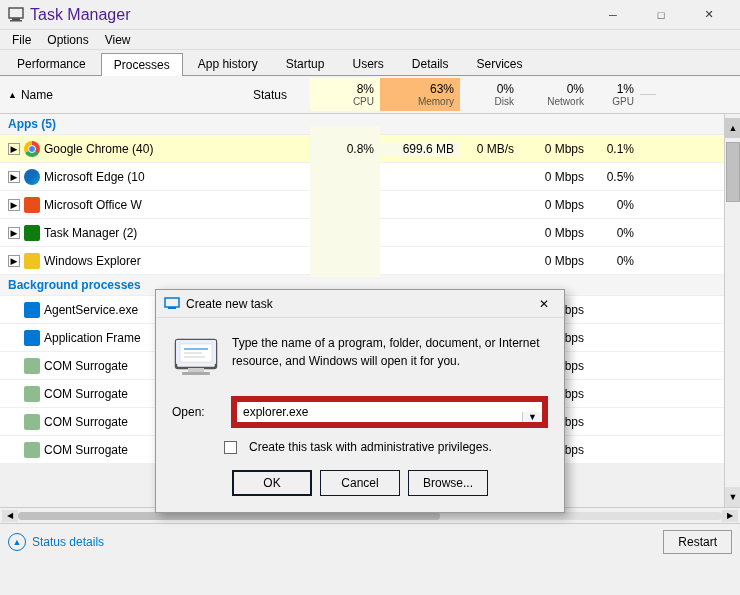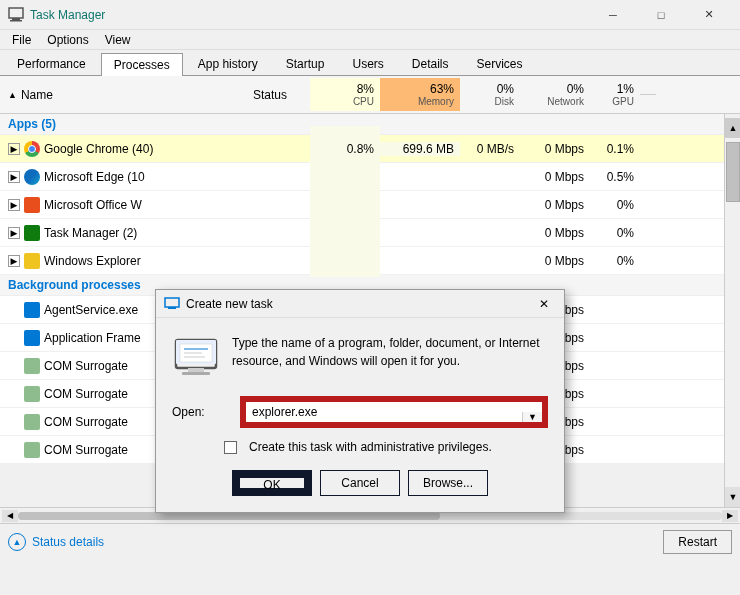--- a/index.html
+++ b/index.html
@@ -25,22 +25,22 @@
       width: 16px;
       height: 16px;
       margin-right: 6px;
       display: inline-flex;
       align-items: center;
       justify-content: center;
       color: #555;
     }
     .title-bar-text {
       flex: 1;
-      font-size: 12px;
-      color: #0f766e;
+      font-size: 16px;
+      color: #4c1d95;
     }
     .title-bar-buttons {
       display: flex;
       gap: 2px;
     }
     .title-btn {
       width: 46px;
       height: 30px;
       display: flex;
       align-items: center;
@@ -336,21 +336,21 @@
     }
     .dialog-description {
       font-size: 12px;
       line-height: 1.5;
       color: #000;
     }
     .dialog-open-row {
       display: flex;
       align-items: center;
       margin-bottom: 12px;
-      gap: 24px;
+      gap: 15px;
     }
     .open-label {
       font-size: 12px;
       width: 44px;
       flex-shrink: 0;
     }
     .open-input-container {
       flex: 1;
       display: flex;
       border: 6px solid #b91c1c;
@@ -405,21 +405,21 @@
       min-width: 80px;
       height: 26px;
       padding: 0 12px;
       border: 1px solid #0f172a;
       background: #f0f0f0;
       cursor: pointer;
       font-size: 12px;
       font-family: inherit;
     }
     .dialog-btn.ok-btn {
-      border: 8px solid #0f172a;
+      border: 2px solid #0f172a;
       padding: 0 20px;
     }
 
     
     .icon-chrome {
       width: 16px; height: 16px;
       border-radius: 50%;
       background: conic-gradient(#ea4335 0deg 120deg, #34a853 120deg 240deg, #fbbc05 240deg 360deg);
       position: relative;
     }

